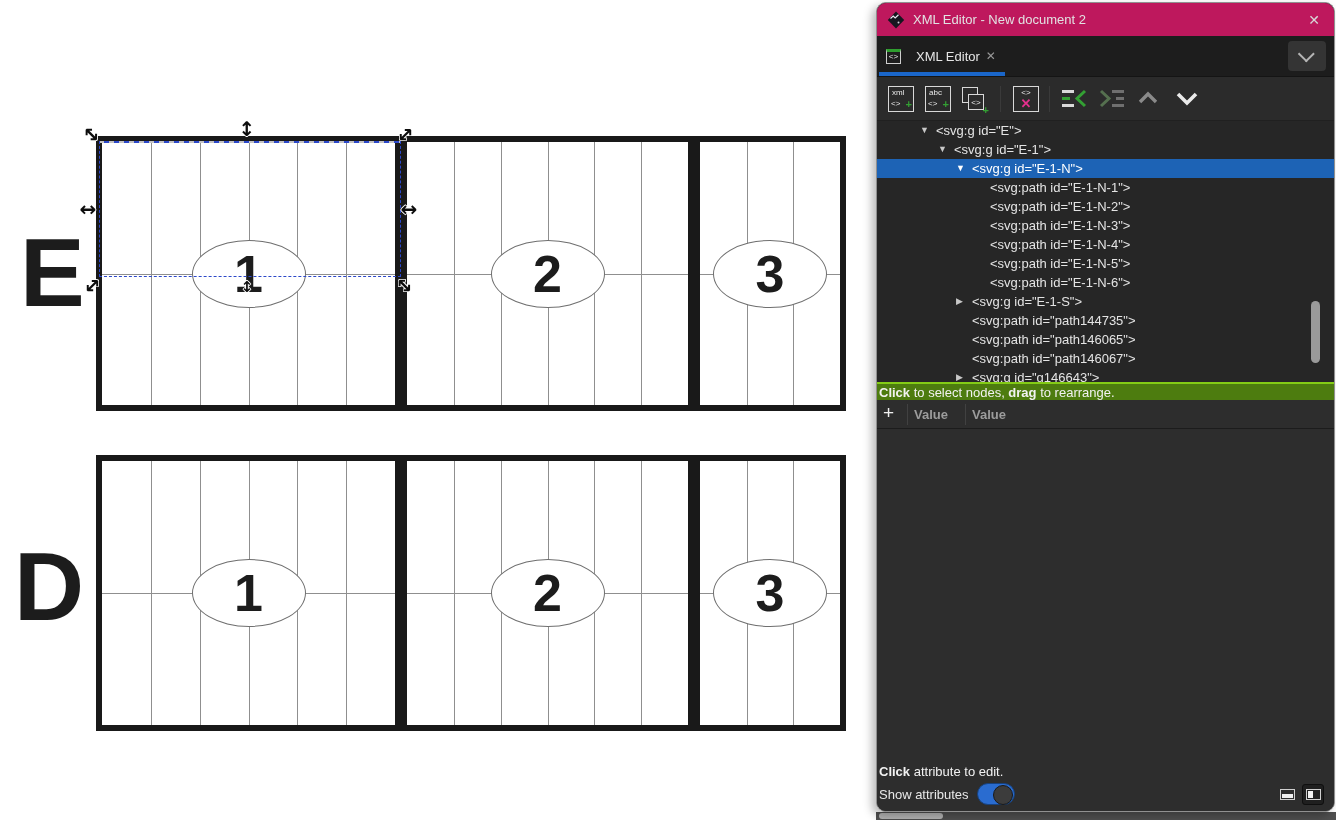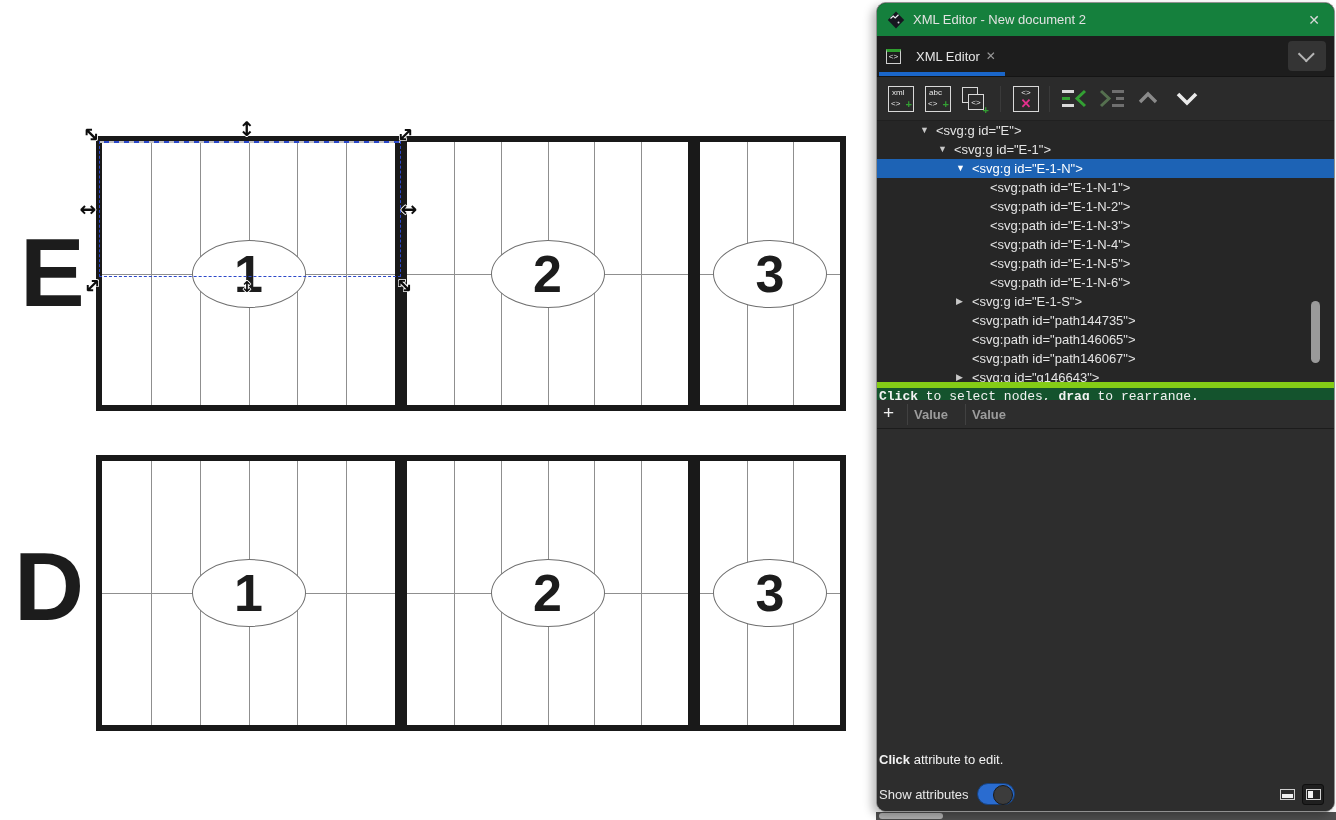--- a/index.html
+++ b/index.html
@@ -31,21 +31,21 @@
           text-shadow:-1px 0 0 #fff,1px 0 0 #fff,0 -1px 0 #fff,0 1px 0 #fff;}
 
   
   #behind-strip{position:absolute;left:876px;right:0;top:812px;bottom:0;background:#4f4f4f;}
   #behind-scroll{position:absolute;left:879px;top:813px;width:64px;height:6px;background:#b5b5b5;border-radius:3px;z-index:1;}
 
   
   #panel{position:absolute;left:876px;top:2px;width:459px;height:810px;background:#2c2c2c;
          border:1px solid #909090;border-radius:10px;box-sizing:border-box;overflow:hidden;
          box-shadow:-4px 4px 10px rgba(0,0,0,.28);z-index:10;color:#e4e4e4;font-size:13px;}
-  .titlebar{position:absolute;left:0;top:0;right:0;height:33px;background:#15803d;
+  .titlebar{position:absolute;left:0;top:0;right:0;height:33px;background:#be185d;
             display:flex;align-items:center;padding:0 10px;box-sizing:border-box;}
   .titlebar .title{margin-left:8px;color:#e2e2e2;font-size:13px;}
   .titlebar .close{margin-left:auto;color:#d8d8d8;font-size:14px;cursor:default;padding:2px 4px;}
 
   .tabbar{position:absolute;left:0;top:33px;right:0;height:41px;background:#1d1d1d;border-bottom:1px solid #141414;box-sizing:border-box;}
   .tab{position:absolute;left:2px;top:0;width:126px;height:40px;display:flex;align-items:center;padding-left:7px;box-sizing:border-box;}
   .tab .underline{position:absolute;left:0;right:0;bottom:0;height:4px;background:#1a66c9;}
   .xmltag-ic{width:15px;height:15px;border:1px solid #cfcfcf;border-top:3px solid #2f9e2f;box-sizing:border-box;
              font-size:8px;color:#e8e8e8;display:flex;align-items:center;justify-content:center;line-height:1;}
   .tab .tlabel{margin-left:15px;color:#e6e6e6;}
@@ -63,36 +63,36 @@
   .m{color:#e5308e !important;font-weight:bold;}
   .sep{position:absolute;top:9px;width:1px;height:26px;background:#3a3a3a;}
 
   .tree{position:absolute;left:0;top:118px;right:0;height:261px;background:#262626;overflow:hidden;}
   .trow{height:19px;line-height:19px;white-space:nowrap;font-size:13px;color:#e4e4e4;display:flex;align-items:center;}
   .trow.sel{background:#1d63b5;color:#fff;}
   .expander{display:inline-block;width:16px;font-size:9px;color:#c8c8c8;text-align:left;flex:0 0 16px;}
   .trow.sel .expander{color:#fff;}
   .tscroll{position:absolute;right:14px;top:298px;width:9px;height:62px;background:#9a9a9a;border-radius:5px;z-index:3;}
 
-  .treehint{position:absolute;left:0;top:379px;right:0;height:18px;background:#14532d;border-top:6px solid #84cc16;
-            box-sizing:border-box;color:#f2f2f2;font-size:13px;line-height:17px;padding-left:2px;font-family:Liberation Mono, monospace;}
+  .treehint{position:absolute;left:0;top:379px;right:0;height:18px;background:#4d7c0f;border-top:2px solid #84cc16;
+            box-sizing:border-box;color:#f2f2f2;font-size:13px;line-height:17px;padding-left:2px;}
   .treehint b,.attrhint b{font-weight:bold;}
 
   .attrs{position:absolute;left:0;top:397px;right:0;bottom:0;background:#2d2d2d;}
   .attr-head{position:absolute;left:0;top:0;right:0;height:29px;border-bottom:1px solid #1c1c1c;box-sizing:border-box;}
   .attr-head .plus{position:absolute;left:6px;top:2px;font-size:19px;color:#f0f0f0;}
   .hsep{position:absolute;top:4px;width:1px;height:21px;background:#414141;}
   .hname{position:absolute;left:37px;top:7px;color:#9c9c9c;font-weight:bold;font-size:13px;}
   .hvalue{position:absolute;left:95px;top:7px;color:#9c9c9c;font-weight:bold;font-size:13px;}
   .attr-row{position:absolute;left:0;top:29px;right:0;height:26px;}
   .attr-row .aname{position:absolute;left:37px;top:5px;color:#efefef;}
   .attr-row .avalue{position:absolute;left:95px;top:5px;color:#efefef;}
   .trash{position:absolute;left:8px;top:5px;}
 
-  .attrhint{position:absolute;left:2px;bottom:44px;color:#f2f2f2;font-size:13px;}
+  .attrhint{position:absolute;left:2px;bottom:32px;color:#f2f2f2;font-size:13px;}
   .showrow{position:absolute;left:2px;bottom:6px;height:22px;display:flex;align-items:center;color:#e8e8e8;}
   .toggle{position:relative;margin-left:8px;width:38px;height:22px;border-radius:11px;background:#2a6cd0;border:1px solid #17427e;box-sizing:border-box;}
   .knob{position:absolute;right:1px;top:1px;width:18px;height:18px;border-radius:50%;background:#3c3c3c;border:1px solid #1a1a1a;}
   .layoutbtns{position:absolute;right:10px;bottom:6px;display:flex;gap:4px;}
   .lbtn{width:22px;height:21px;display:flex;align-items:center;justify-content:center;border-radius:3px;}
   .lbtn.pressed{background:#1f1f1f;border:1px solid #0f0f0f;box-sizing:border-box;}
   .lic{width:15px;height:11px;border:1px solid #cfcfcf;box-sizing:border-box;position:relative;}
   .lic.h::after{content:"";position:absolute;left:1px;right:1px;bottom:1px;height:4px;background:#f0f0f0;}
   .lic.v::after{content:"";position:absolute;left:1px;top:1px;bottom:1px;width:5px;background:#f0f0f0;}
 </style>

